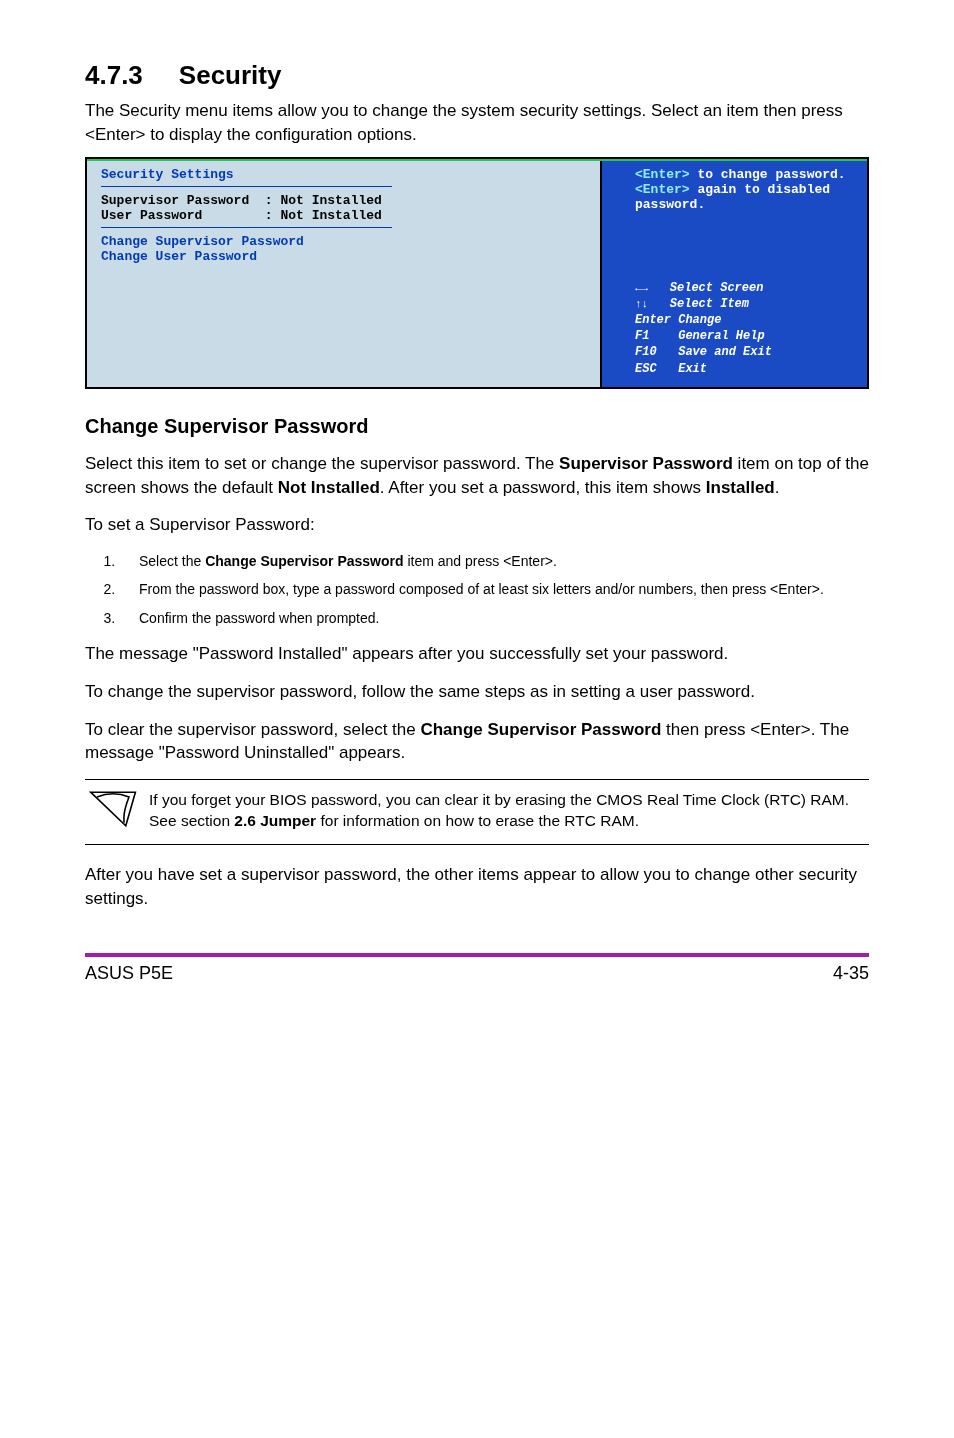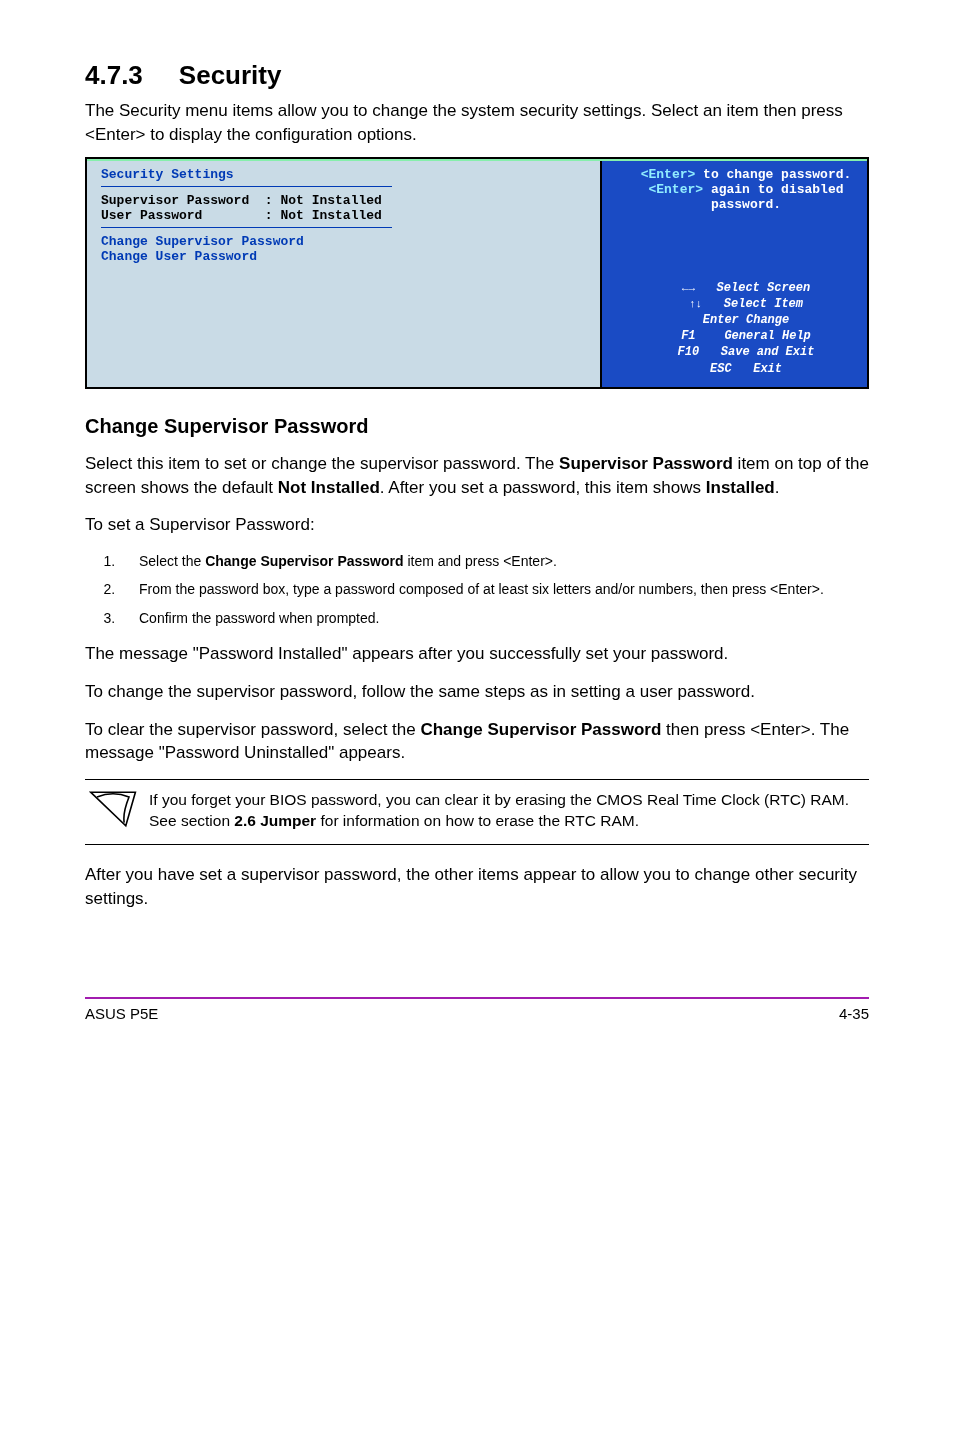--- a/index.html
+++ b/index.html
@@ -22,55 +22,55 @@
       font-size: 13px;
       font-weight: bold;
     }
     .bios-header { text-align: center; padding: 2px 0 0 0; color: #91edff; }
     .bios-header .tab {
       display: inline-block;
       background: #c9dbe6;
       color: #003ab5;
       padding: 0 4px;
     }
-    .bios-cols { display: flex; border-top: 2px solid #86efac; gap: 23px; }
+    .bios-cols { display: flex; border-top: 2px solid #22c55e; gap: 23px; }
     .bios-left {
       flex: 1;
       background: #c9dbe6;
       color: #003ab5;
       padding: 6px 14px 10px 14px;
       border-right: 2px solid #000;
       min-height: 220px;
     }
     .bios-right {
       width: 242px;
       background: #1a4bc4;
       color: #fff;
       padding: 6px 10px 10px 10px;
-      display: flex; flex-direction: column; justify-content: space-between; text-align: center;
+      display: flex; flex-direction: column; justify-content: space-between;
     }
     .bios-left .title { color: #003ab5; font-weight: bold; }
     .bios-left hr { border: none; border-top: 1px solid #003ab5; margin: 4px 0 6px 0; width: 60%; }
     .bios-left .dim { color: #000000; }
     .bios-left .cmd { color: #003ab5; }
     .bios-right .accent { color: #91edff; }
     .bios-right .keys { font-size: 12px; line-height: 1.35; margin-top: 68px; font-style: italic; }
     .bios-footer { text-align: center; background: #000; color: #fff; padding: 1px 0; font-size: 12px; }
     .arrows { font-size: 11px; }
 
     h3.sub { font-size: 20px; font-weight: bold; margin: 26px 0 14px 0; }
     .body-text { font-size: 17px; line-height: 1.4; margin-bottom: 14px; }
     ol.steps { font-size: 14px; line-height: 1.45; padding-left: 34px; margin-bottom: 14px; }
     ol.steps li { padding-left: 20px; margin-bottom: 8px; }
 
     .note-block { border-top: 1px solid #000; border-bottom: 1px solid #000; padding: 10px 4px 12px 4px; display: flex; gap: 12px; margin: 10px 0 18px 0; }
     .note-icon svg { width: 48px; height: 38px; }
     .note-text { font-size: 15.5px; line-height: 1.35; }
 
-    .footer-row { display: flex; justify-content: space-between; font-size: 15px; margin-top: 86px; border-top: 2px solid #a21caf; padding-top: 6px; }
+    .footer-row { display: flex; justify-content: space-between; font-size: 18px; margin-top: 42px; border-top: 4px solid #a21caf; padding-top: 6px; }
   </style>
 </head>
 <body>
 
 <div class="sec-title">
   <span class="num">4.7.3</span><span>Security</span>
 </div>
 
 <p class="intro">The Security menu items allow you to change the system security settings. Select an item then press &lt;Enter&gt; to display the configuration options.</p>
 

